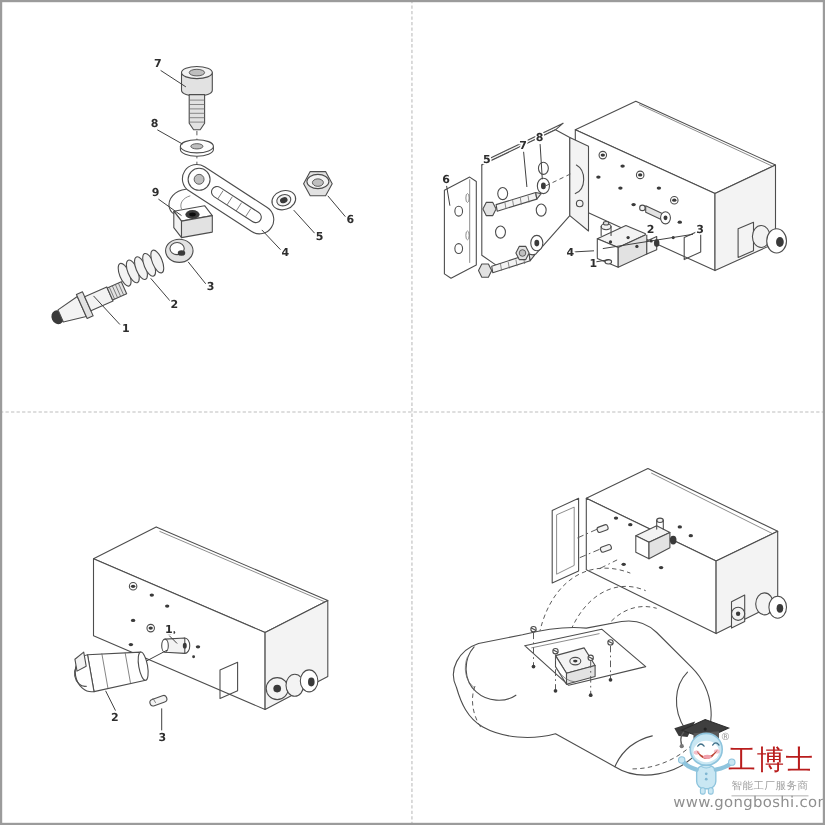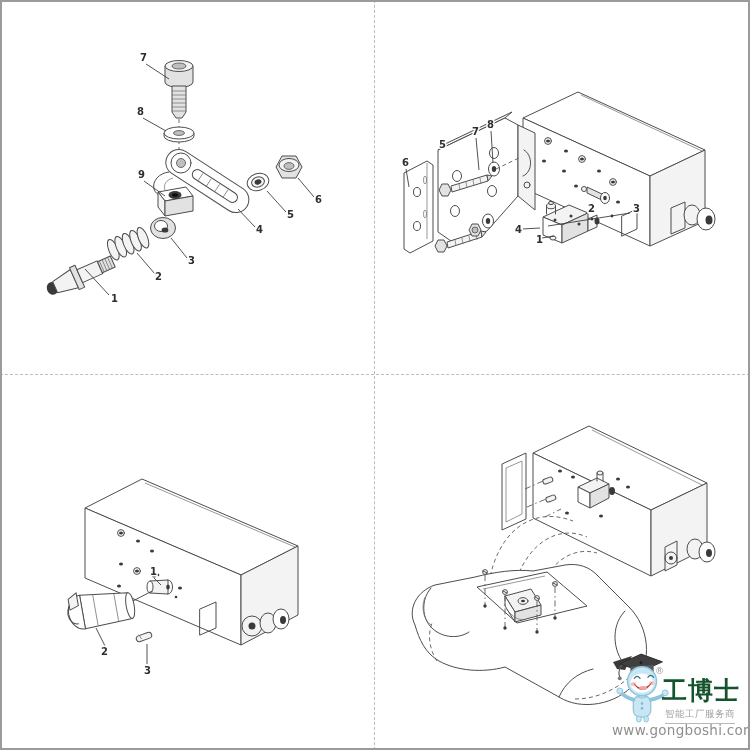--- a/index.html
+++ b/index.html
@@ -21,22 +21,22 @@
   .thin{stroke:#6b6b6b;stroke-width:.7;fill:none;}
   .dash{stroke:#5a5a5a;stroke-width:.9;fill:none;stroke-dasharray:4 3;}
   .ddot{stroke:#5a5a5a;stroke-width:.9;fill:none;stroke-dasharray:6 3 1.5 3;}
   .lead{stroke:#3f3f3f;stroke-width:.9;fill:none;}
   .pl  {font:600 10px "DejaVu Sans",sans-serif;fill:#2e2e2e;paint-order:stroke;stroke:#ffffff;stroke-width:3px;}
 
   
   .watermark{position:absolute;left:598px;top:648px;width:152px;height:102px;z-index:4;}
   .wm-mascot{position:absolute;left:14px;top:4px;width:62px;height:72px;}
   .wm-reg{position:absolute;left:57px;top:18px;font-size:9px;color:#9a9a9a;}
-  .wm-brand{position:absolute;left:64px;top:30px;font-family:"DejaVu Serif",serif;font-weight:bold;
-            font-size:25px;line-height:1;letter-spacing:1px;color:#14532d;white-space:nowrap;}
+  .wm-brand{position:absolute;left:64px;top:30px;font-family:"DejaVu Serif",serif;font-weight:normal;
+            font-size:25px;line-height:1;letter-spacing:1px;color:#b91c1c;white-space:nowrap;}
   .wm-tagline{position:absolute;left:67px;top:60px;font-size:9.5px;letter-spacing:.5px;color:#a0a0a0;
               border-bottom:1px solid #b8b8b8;padding-bottom:2px;white-space:nowrap;}
   .wm-url{position:absolute;left:14px;top:74px;font-size:13.5px;color:#8f8f8f;letter-spacing:.3px;white-space:nowrap;}
 </style>
 </head>
 <body>
 
 <div class="page">
 
   <svg class="dwg q1" viewBox="0 0 375 375">

